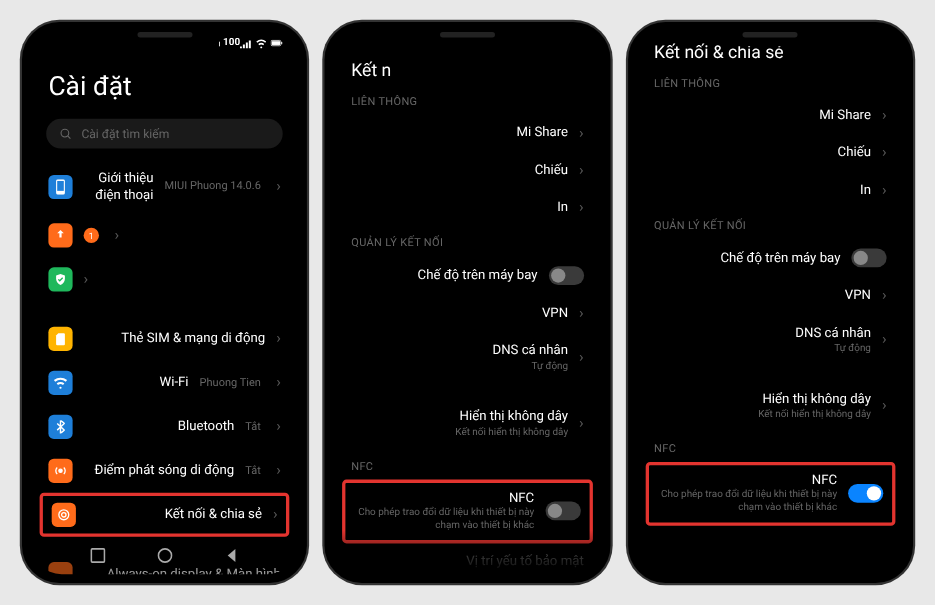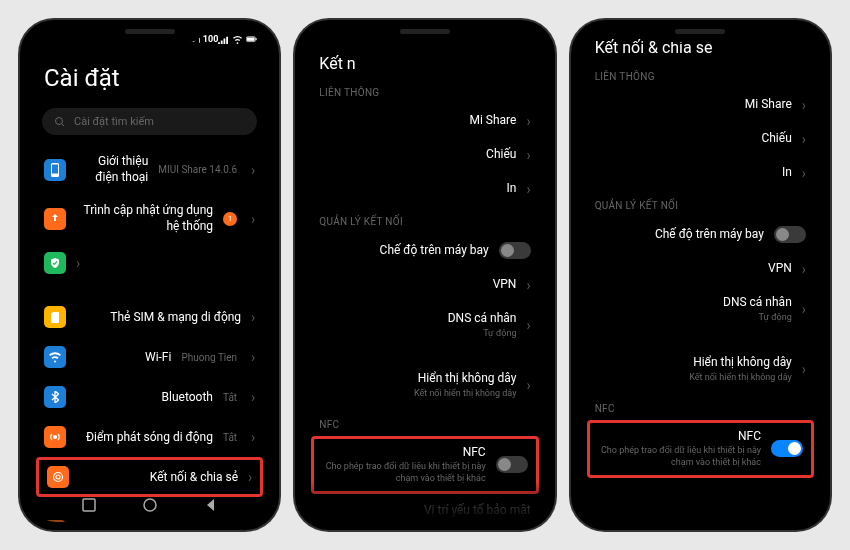--- a/index.html
+++ b/index.html
@@ -68,32 +68,29 @@
     <div class="row">
       <div class="row-icon" style="background:#1e7fd9">
           <svg width="10" height="14" viewBox="0 0 10 14" fill="#fff">
             <rect x="1" y="0" width="8" height="14" rx="1.5"></rect>
             <rect x="2" y="1.5" width="6" height="9" fill="#1e7fd9"></rect>
           </svg>
         </div>
       <div class="row-body">
           <div class="row-title">Giới thiệu điện thoại</div>
         </div>
-      <div class="row-val">MIUI Share 14.0.6</div>
+      <div class="row-val">MIUI Phuong 14.0.6</div>
       <span class="chev">›</span>
     </div>
 
     <div class="row">
       <div class="row-icon" style="background:#ff6b1a">
           <svg width="12" height="12" viewBox="0 0 12 12" fill="#fff">
             <path d="M6 1l3 3H7v4H5V4H3z"></path>
           </svg>
-        </div>
-      <div class="row-body">
-          <div class="row-title">Trình cập nhật ứng dụng hệ thống</div>
         </div>
       <div class="badge">1</div>
       <span class="chev">›</span>
     </div>
 
     <div class="row">
       <div class="row-icon" style="background:#1fb85c">
           <svg width="12" height="12" viewBox="0 0 12 12" fill="#fff">
             <path d="M6 1l4 1.5v3c0 2.5-1.7 4.8-4 5.5-2.3-.7-4-3-4-5.5v-3z"></path>
             <path d="M4 6l1.3 1.3L8 4.5" stroke="#1fb85c" stroke-width="1.2" fill="none"></path>

